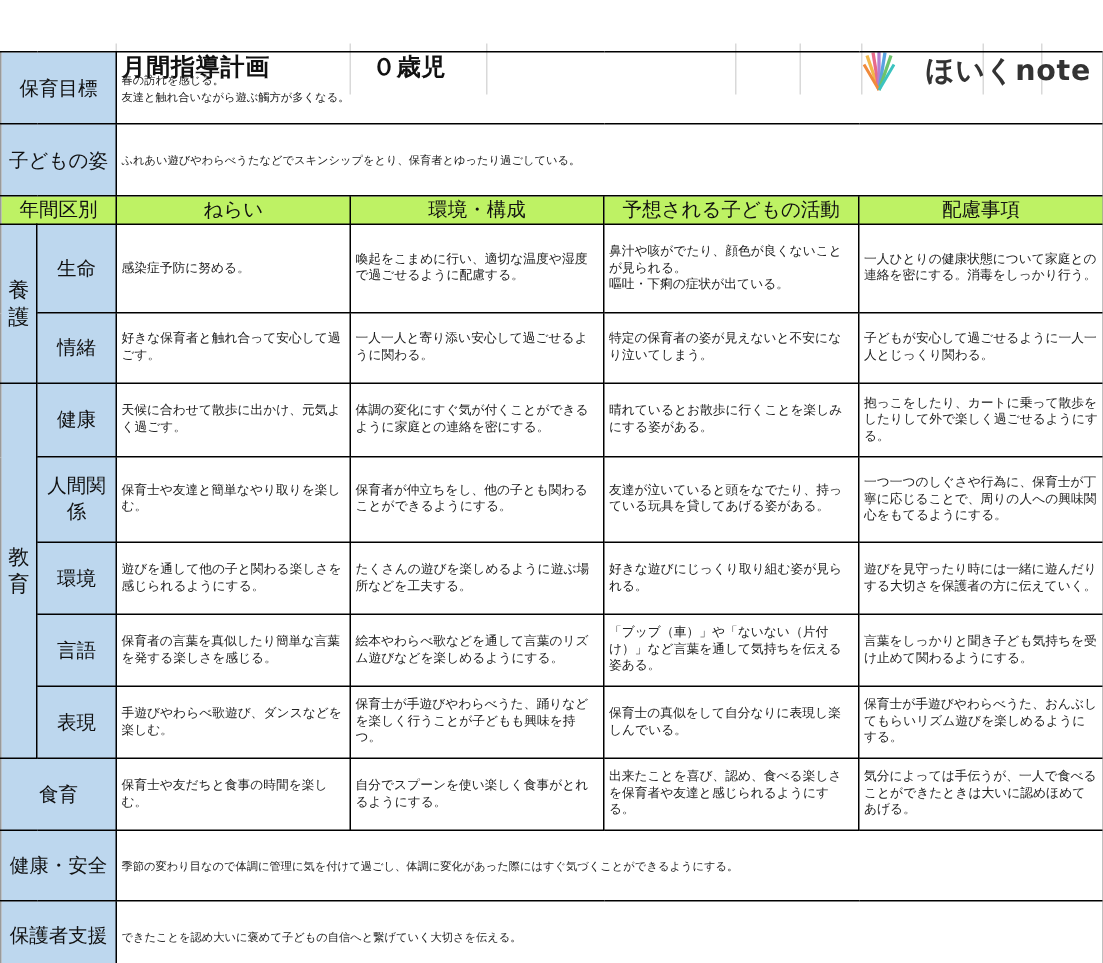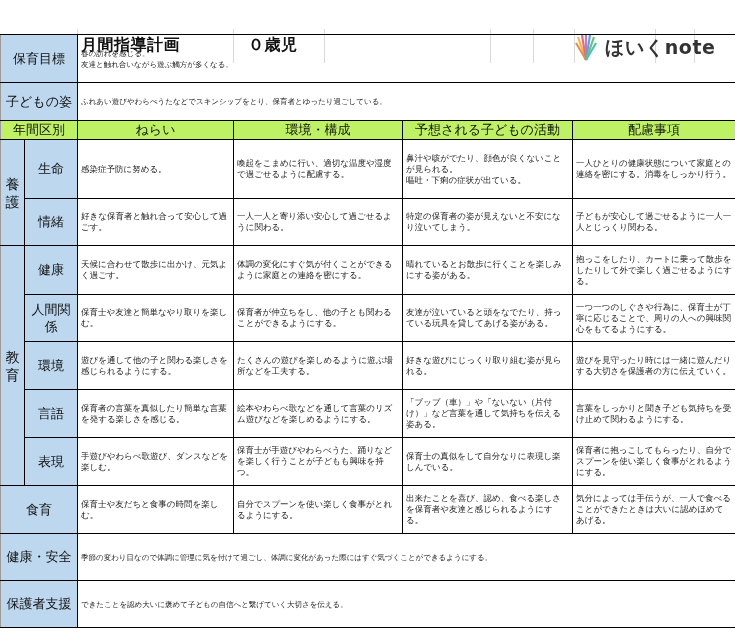--- a/index.html
+++ b/index.html
@@ -1,21 +1,21 @@
 <!DOCTYPE html>
 <html><head>
 <meta charset="utf-8">
 <style>
   html, body { margin: 0; padding: 0; background: #ffffff; }
   body { width: 735px; height: 642px; overflow: hidden; position: relative;
          font-family: "DejaVu Sans", "Liberation Sans", sans-serif; color: #111; }
   .top { position: absolute; left: 0; top: 0; width: 735px; height: 34px; background: #fff; margin-top: 29px; }
   .top .gl { position: absolute; top: 0; height: 34px; border-left: 1px solid #d9d9d9; }
   .top .t { position: absolute; top: 6px; font-size: 16px; font-weight: bold; letter-spacing: 0.5px; }
-  .logo { position: absolute; left: 575px; top: 4px; height: 28px; display: flex; align-items: flex-end; }
+  .logo { position: absolute; left: 575px; top: 4px; height: 28px; display: flex; align-items: center; gap: 12px; }
   .logo-text { font-size: 19px; font-weight: bold; color: #333; margin-left: 8px; letter-spacing: 0.5px; }
 
   table.plan { position: absolute; left: 0; top: 34px; width: 735px; border-collapse: collapse; table-layout: fixed; }
   table.plan td { border: 1.5px solid #000; padding: 0 3px; vertical-align: middle; }
   .lbl { background: #bdd7ee; text-align: center; font-size: 13px; font-family: Liberation Mono, monospace; }
   .lbl2 { background: #bdd7ee; text-align: center; font-size: 13px; margin-left: 40px; }
   .side { background: #bdd7ee; text-align: center; font-size: 14px; line-height: 18px; padding: 0 !important; text-decoration: underline; }
   .colh { background: #bef264; text-align: center; font-size: 13px; height: 15px; padding: 0 !important; }
   .cell { font-size: 8.5px; line-height: 11px; color: #222; }
   .wide { font-size: 7.5px; line-height: 11px; color: #222; }
@@ -62,21 +62,21 @@
 
   <tbody>
       <tr style="height:48px">
     <td colspan="2" class="lbl lbl-left">保育目標</td>
     <td colspan="4" class="wide">
       <div>春の訪れを感じる。</div>
       <div>友達と触れ合いながら遊ぶ觸方が多くなる。</div>
     </td>
   </tr>
 
-  <tr style="height:38px">
+  <tr style="height:48px">
     <td colspan="2" class="lbl lbl-left">子どもの姿</td>
     <td colspan="4" class="wide">ふれあい遊びやわらべうたなどでスキンシップをとり、保育者とゆったり過ごしている。</td>
   </tr>
 
   <tr>
     <td colspan="2" class="colh lbl-left">年間区別</td>
     <td class="colh">ねらい</td>
     <td class="colh">環境・構成</td>
     <td class="colh">予想される子どもの活動</td>
     <td class="colh">配慮事項</td>
@@ -104,21 +104,21 @@
   <tr style="height:49px">
     <td rowspan="5" class="side lbl-left">
       <span style="display:inline-block;width:14px;word-break:break-all;">教育</span>
     </td>
     <td class="lbl2">健康</td>
     <td class="cell">天候に合わせて散歩に出かけ、元気よく過ごす。</td>
     <td class="cell">体調の変化にすぐ気が付くことができるように家庭との連絡を密にする。</td>
     <td class="cell">晴れているとお散歩に行くことを楽しみにする姿がある。</td>
     <td class="cell">抱っこをしたり、カートに乗って散歩をしたりして外で楽しく過ごせるようにする。</td>
   </tr>
-  <tr style="height:47px">
+  <tr style="height:57px">
     <td class="lbl2" style="line-height:17px">人間関係</td>
     <td class="cell">保育士や友達と簡単なやり取りを楽しむ。</td>
     <td class="cell">保育者が仲立ちをし、他の子とも関わることができるようにする。</td>
     <td class="cell">友達が泣いていると頭をなでたり、持っている玩具を貸してあげる姿がある。</td>
     <td class="cell">一つ一つのしぐさや行為に、保育士が丁寧に応じることで、周りの人への興味関心をもてるようにする。</td>
   </tr>
   <tr style="height:48px">
     <td class="lbl2">環境</td>
     <td class="cell">遊びを通して他の子と関わる楽しさを感じられるようにする。</td>
     <td class="cell">たくさんの遊びを楽しめるように遊ぶ場所などを工夫する。</td>
@@ -130,21 +130,21 @@
     <td class="cell">保育者の言葉を真似したり簡単な言葉を発する楽しさを感じる。</td>
     <td class="cell">絵本やわらべ歌などを通して言葉のリズム遊びなどを楽しめるようにする。</td>
     <td class="cell">「ブッブ（車）」や「ないない（片付け）」など言葉を通して気持ちを伝える姿ある。</td>
     <td class="cell">言葉をしっかりと聞き子ども気持ちを受け止めて関わるようにする。</td>
   </tr>
   <tr style="height:48px">
     <td class="lbl2">表現</td>
     <td class="cell">手遊びやわらべ歌遊び、ダンスなどを楽しむ。</td>
     <td class="cell">保育士が手遊びやわらべうた、踊りなどを楽しく行うことが子どもも興味を持つ。</td>
     <td class="cell">保育士の真似をして自分なりに表現し楽しんでいる。</td>
-    <td class="cell">保育者に抱っこしてもらったり、自分でスプーンを使い楽しく食事がとれるようにする。</td>
+    <td class="cell">保育士が手遊びやわらべうた、おんぶしてもらいリズム遊びを楽しめるようにする。</td>
   </tr>
 
   <tr style="height:48px">
     <td colspan="2" class="lbl lbl-left">食育</td>
     <td class="cell">保育士や友だちと食事の時間を楽しむ。</td>
     <td class="cell">自分でスプーンを使い楽しく食事がとれるようにする。</td>
     <td class="cell">出来たことを喜び、認め、食べる楽しさを保育者や友達と感じられるようにする。</td>
     <td class="cell">気分によっては手伝うが、一人で食べることができたときは大いに認めほめてあげる。</td>
   </tr>
 

